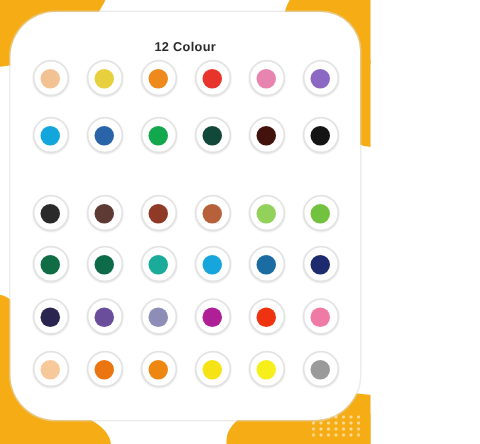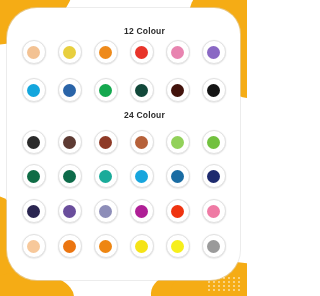--- a/index.html
+++ b/index.html
@@ -110,21 +110,20 @@
     height: 1.6px;
     border-radius: 50%;
     background: #ffffff;
   }
   .content {
     position: absolute;
     left: 0;
     top: 0;
     width: 247px;
     height: 240px;
-    padding-left: 14px;
   }
   .section-title {
     position: absolute;
     width: 100%;
     text-align: center;
     font-size: 8.5px;
     font-weight: bold;
     color: #2b2b2b;
     letter-spacing: 0.2px;
   }
@@ -242,21 +241,20 @@
           <div class="dot" style="background: rgb(18, 72, 58);"></div>
         </div>
         <div class="swatch" title="dark-brown">
           <div class="dot" style="background: rgb(66, 19, 12);"></div>
         </div>
         <div class="swatch" title="black">
           <div class="dot" style="background: rgb(20, 20, 20);"></div>
         </div>
       </div>
 
-    <div class="section-title title-24">24 Colour</div>
 
     <div class="swatch-row" id="row-s2r1" style="top: 130px;">
         <div class="swatch" title="black">
           <div class="dot" style="background: rgb(42, 42, 42);"></div>
         </div>
         <div class="swatch" title="dark-brown">
           <div class="dot" style="background: rgb(93, 58, 51);"></div>
         </div>
         <div class="swatch" title="brown">
           <div class="dot" style="background: rgb(142, 58, 38);"></div>

